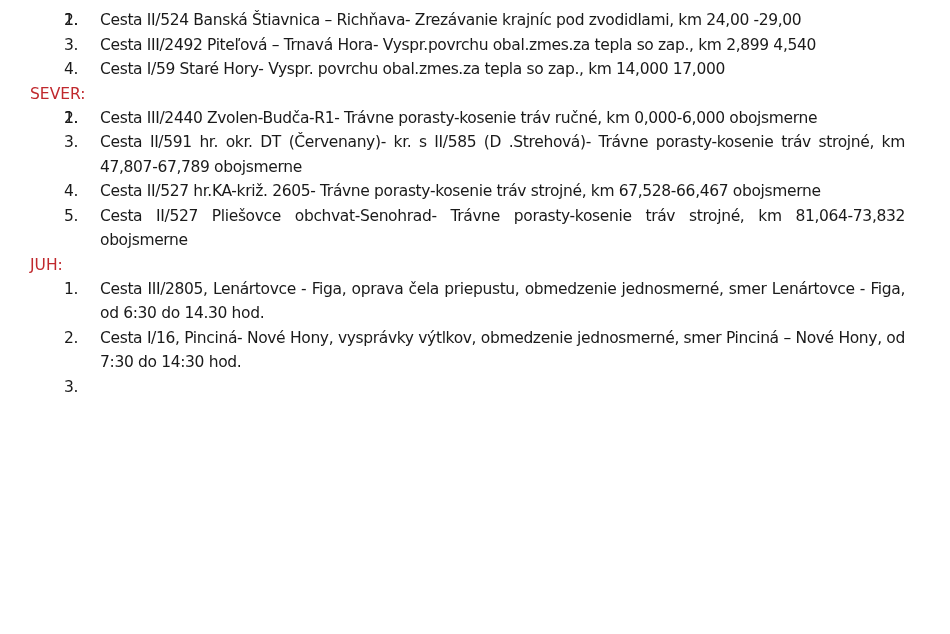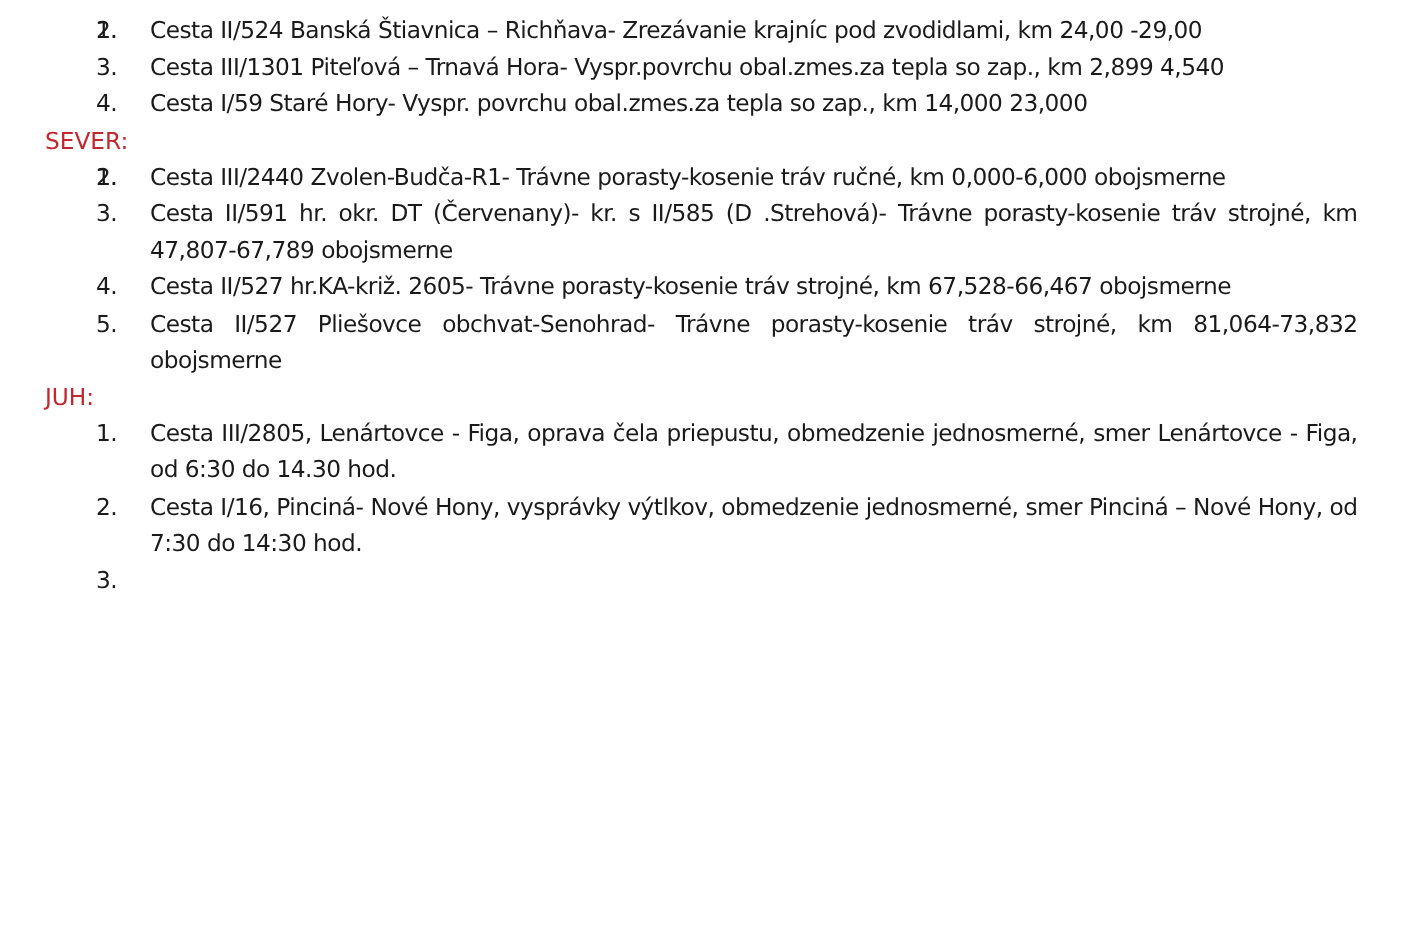--- a/index.html
+++ b/index.html
@@ -43,22 +43,22 @@
   </style>
 </head>
 <body>
 
 <div class="doc">
 
   <section>
     <ol class="items">
       <li class="nojust"><span class="num">1.</span></li>
       <li class="nojust"><span class="num">2.</span><span>Cesta II/524 Banská Štiavnica – Richňava- Zrezávanie krajníc pod zvodidlami, km 24,00 -29,00</span></li>
-      <li><span class="num">3.</span><span>Cesta III/1301 Piteľová – Trnavá Hora- Vyspr.povrchu obal.zmes.za tepla so zap., km 2,899 4,540</span></li>
-      <li class="nojust"><span class="num">4.</span><span>Cesta I/59 Staré Hory- Vyspr. povrchu obal.zmes.za tepla so zap., km 14,000 23,000</span></li>
+      <li><span class="num">3.</span><span>Cesta III/2492 Piteľová – Trnavá Hora- Vyspr.povrchu obal.zmes.za tepla so zap., km 2,899 4,540</span></li>
+      <li class="nojust"><span class="num">4.</span><span>Cesta I/59 Staré Hory- Vyspr. povrchu obal.zmes.za tepla so zap., km 14,000 17,000</span></li>
     </ol>
   </section>
 
   <section>
     <p class="heading">SEVER:</p>
     <ol class="items">
       <li class="nojust"><span class="num">1.</span></li>
       <li><span class="num">2.</span><span>Cesta III/2440 Zvolen-Budča-R1- Trávne porasty-kosenie tráv ručné, km 0,000-6,000 obojsmerne</span></li>
       <li><span class="num">3.</span><span>Cesta II/591 hr. okr. DT (Červenany)- kr. s II/585 (D .Strehová)- Trávne porasty-kosenie tráv strojné, km 47,807-67,789 obojsmerne</span></li>
       <li><span class="num">4.</span><span>Cesta II/527 hr.KA-križ. 2605- Trávne porasty-kosenie tráv strojné, km 67,528-66,467 obojsmerne</span></li>

